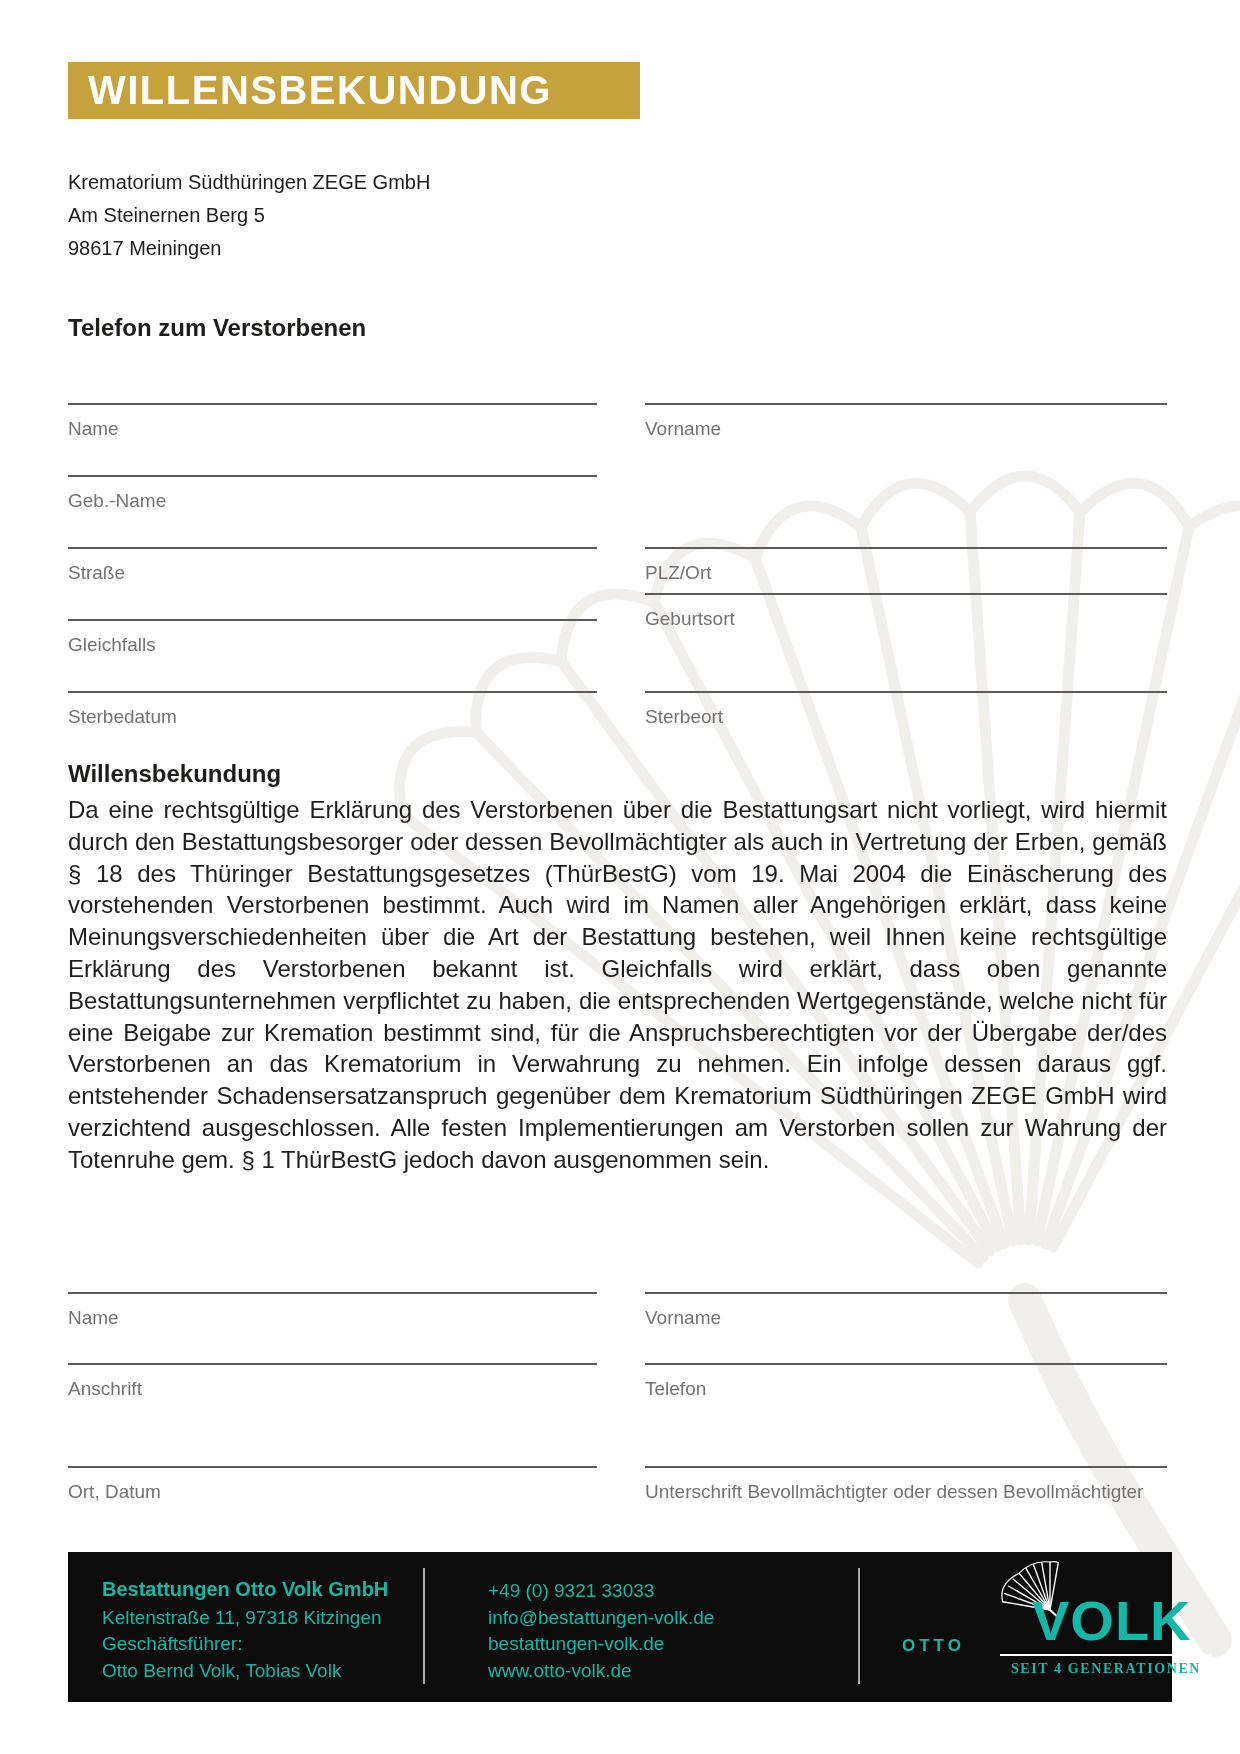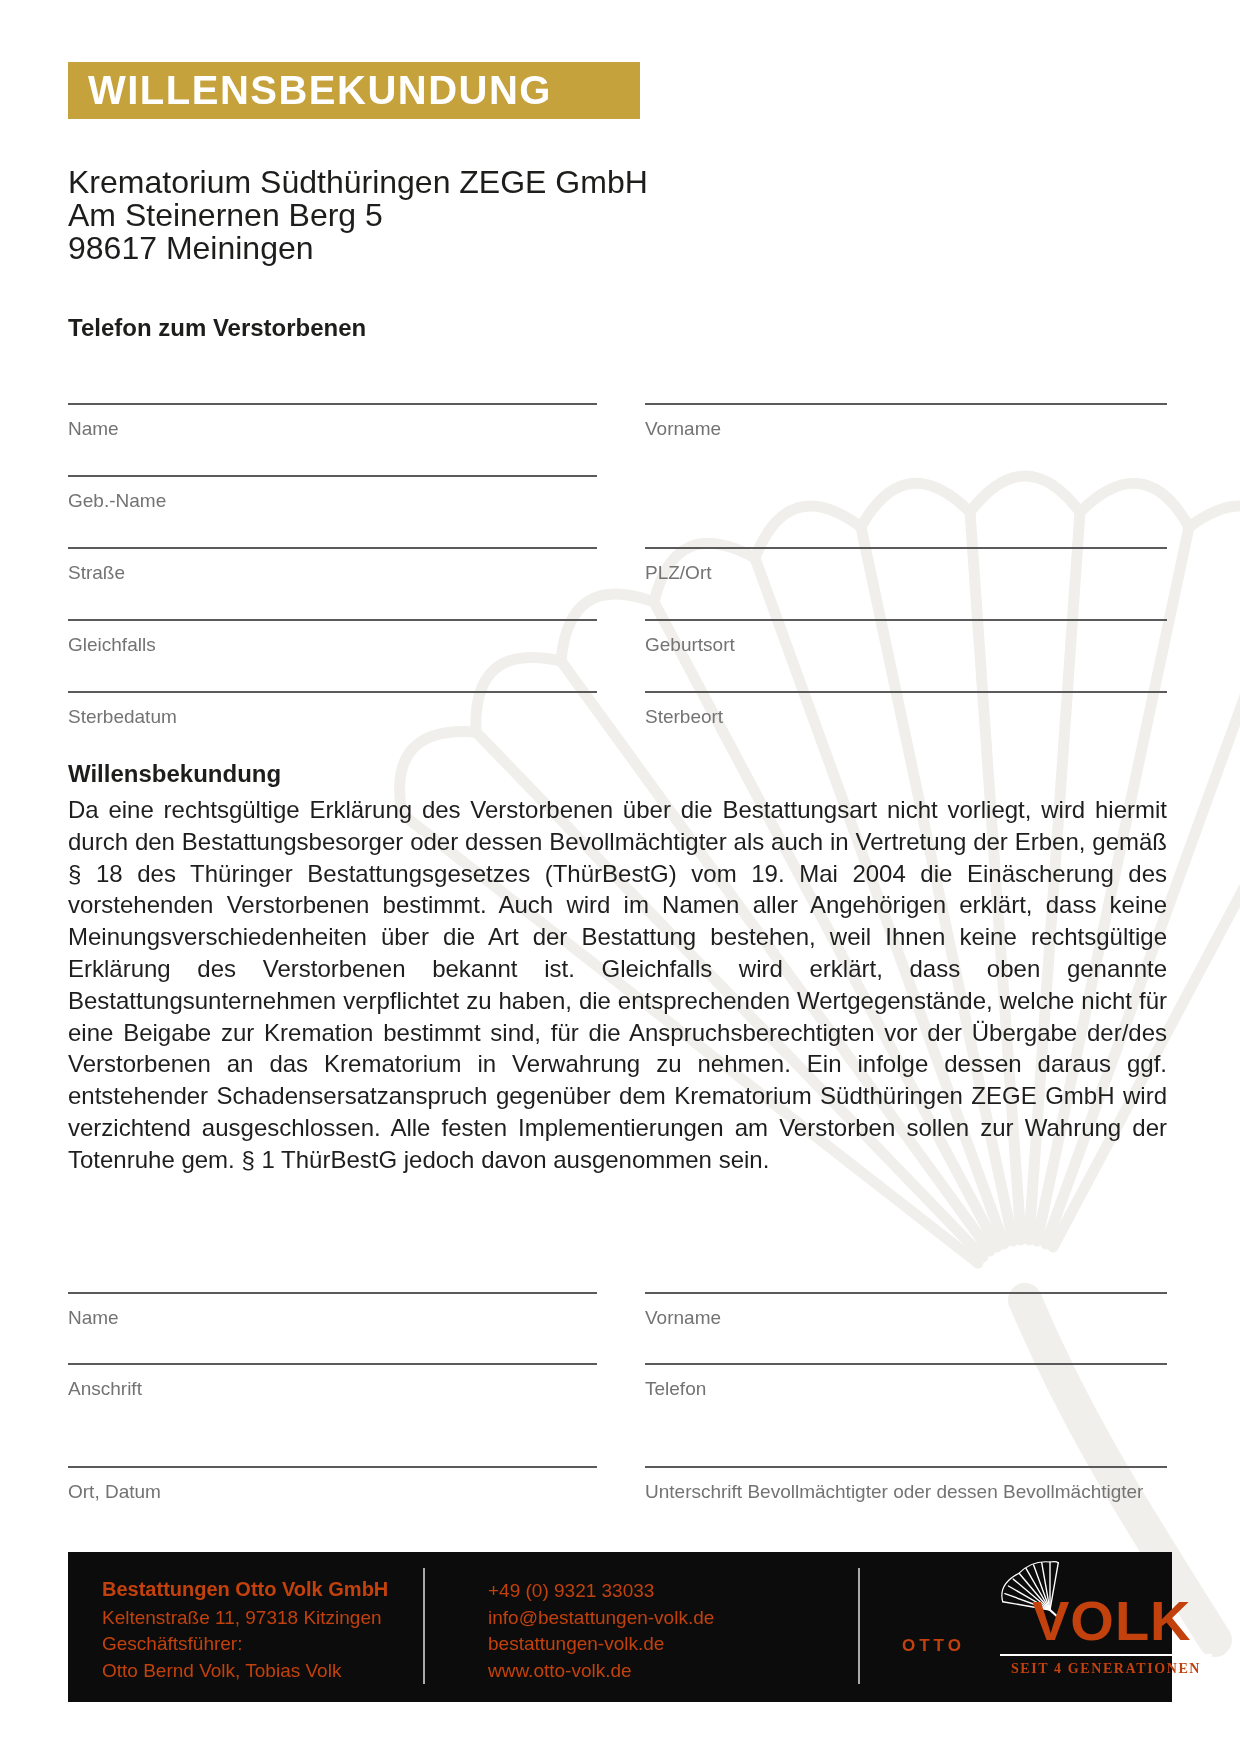--- a/index.html
+++ b/index.html
@@ -14,41 +14,41 @@
 
   .banner {
     position:absolute; left:68px; top:62px; width:572px; height:57px;
     background:#c6a23c; display:flex; align-items:center;
   }
   .banner span {
     color:#ffffff; font-weight:bold; font-size:40px; letter-spacing:1.5px; padding-left:20px;
     white-space:nowrap;
   }
 
-  .address { position:absolute; left:68px; top:166px; font-size:32px; line-height:33px; }
+  .address { position:absolute; left:68px; top:166px; font-size:20px; line-height:33px; }
 
   .h1 { position:absolute; left:68px; font-size:24px; font-weight:bold; margin:0; }
   .h1.deceased { top:314px; }
   .h1.decl { top:760px; }
 
   .field { position:absolute; }
   .field .rule { border-top:2px solid #5a5a5a; height:0; width:100%; }
   .field .flabel { margin-top:13px; font-size:19px; color:#737373; }
 
   .col-l { left:68px;  width:529px; }
   .col-r { left:645px; width:522px; }
 
   .para {
     position:absolute; left:68px; top:794px; width:1099px;
     font-size:24px; line-height:31.8px; text-align:justify; margin:0; color:#1e1e1e;
   }
 
   .footer {
     position:absolute; left:68px; top:1552px; width:1104px; height:150px;
-    background:#0c0c0c; color:#c2410c;
+    background:#0c0c0c; color:#14b8a6;
   }
   .f-col { position:absolute; font-size:19px; line-height:26.5px; }
   .f-company { left:34px; top:24px; }
   .f-company .cname { font-weight:bold; font-size:20px; margin-bottom:2px; }
   .f-contact { left:420px; top:26px; }
   .f-div { position:absolute; top:16px; width:2px; height:116px; background:#aaaaaa; }
   .f-div1 { left:355px; }
   .f-div2 { left:790px; }
 
   .f-logo { position:absolute; left:820px; top:0; width:270px; height:150px; }
@@ -128,21 +128,21 @@
     </div>
     <div class="field col-r" style="top:547px">
       <div class="rule"></div>
       <div class="flabel">PLZ/Ort</div>
     </div>
 
     <div class="field col-l" style="top:619px">
       <div class="rule"></div>
       <div class="flabel">Gleichfalls</div>
     </div>
-    <div class="field col-r" style="top:619px">
+    <div class="field col-r" style="top:593px">
       <div class="rule"></div>
       <div class="flabel">Geburtsort</div>
     </div>
 
     <div class="field col-l" style="top:691px">
       <div class="rule"></div>
       <div class="flabel">Sterbedatum</div>
     </div>
     <div class="field col-r" style="top:691px">
       <div class="rule"></div>

